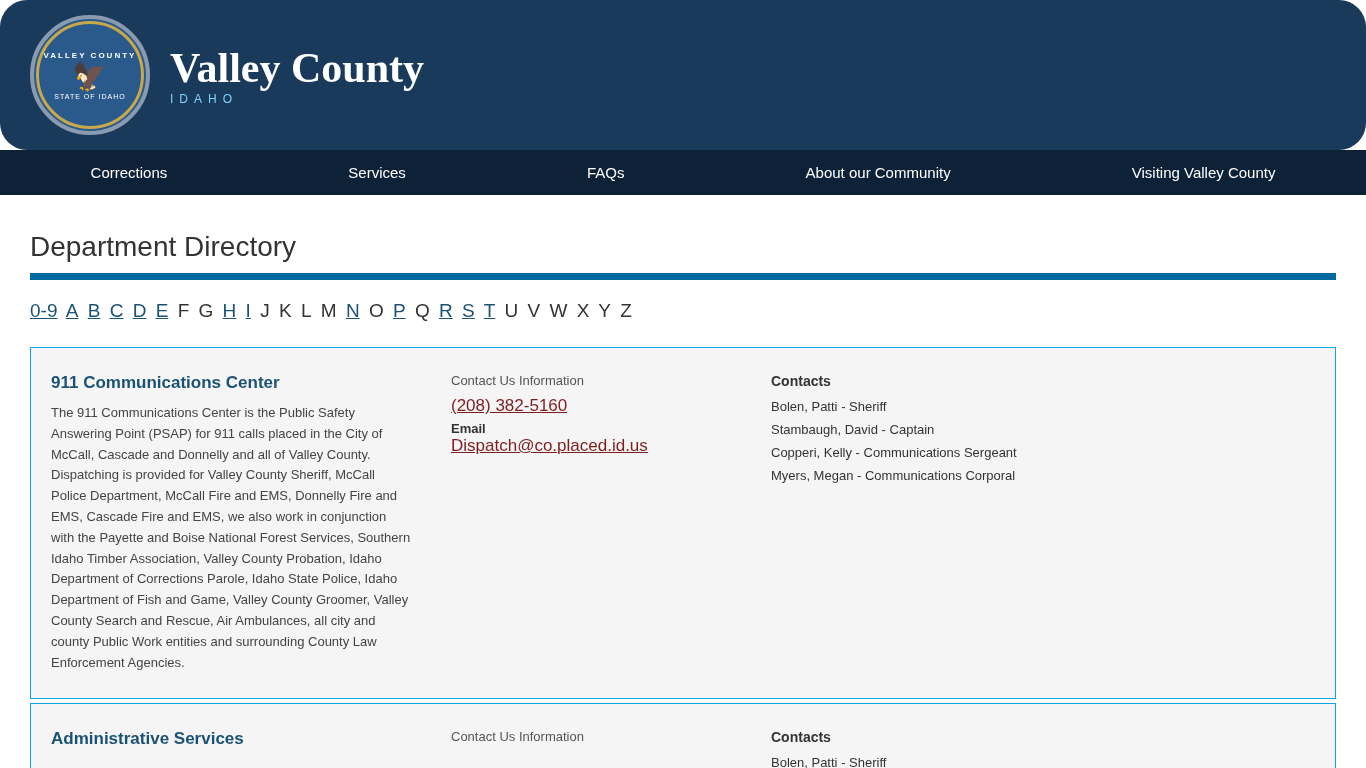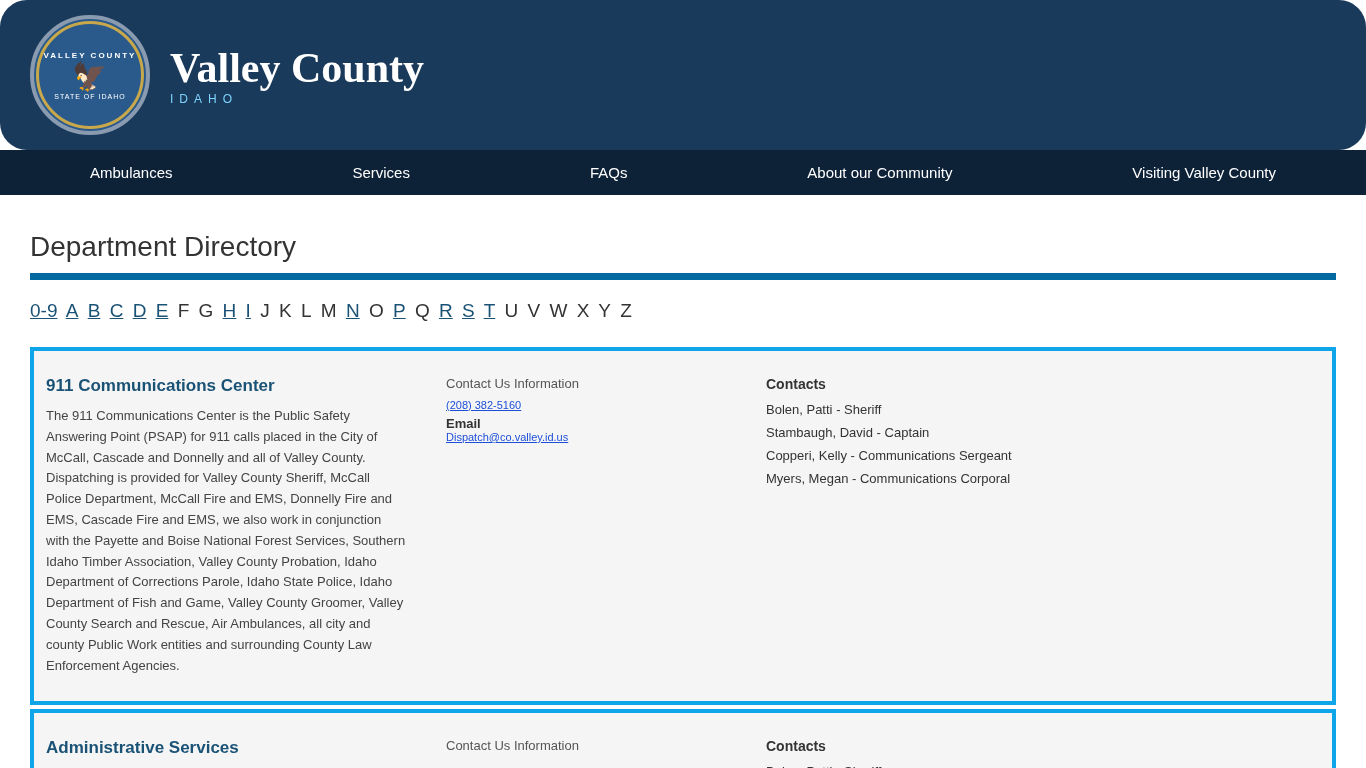--- a/index.html
+++ b/index.html
@@ -114,24 +114,24 @@
       margin-right: 4px;
     }
     .alpha-nav span {
       margin-right: 4px;
       color: #333;
     }
 
     
     .dept-card {
       background: #f5f5f5;
-      border: 4px solid #0ea5e9;
+      border: 1px solid #0ea5e9;
       margin-bottom: 4px;
       display: flex;
-      padding: 25px 12px;
+      padding: 25px 20px;
     }
     .dept-info {
       flex: 0 0 380px;
       padding-right: 20px;
     }
     .dept-name {
       font-size: 17px;
       font-weight: bold;
       color: #1a5276;
       margin-bottom: 10px;
@@ -144,23 +144,23 @@
     .dept-contact {
       flex: 0 0 340px;
       padding: 0 20px;
     }
     .dept-contact-label {
       font-size: 13px;
       color: #555;
       margin-bottom: 8px;
     }
     .dept-contact a {
-      color: #1d4ed8;
+      color: #7f1d1d;
       text-decoration: underline;
-      font-size: 11px;
+      font-size: 17px;
       display: block;
       margin-bottom: 4px;
     }
     .dept-contact .email-label {
       font-weight: bold;
       font-size: 13px;
       color: #333;
     }
     .dept-contacts-section {
       flex: 1;
@@ -199,21 +199,21 @@
       <div class="logo-text-bottom">STATE OF IDAHO</div>
     </div>
   </div>
   <div class="header-title">
     <h1>Valley County</h1>
     <p>IDAHO</p>
   </div>
 </header>
 
 <nav>
-  <a href="#">Ambulances</a>
+  <a href="#">Corrections</a>
   <a href="#">Services</a>
   <a href="#">FAQs</a>
   <a href="#">About our Community</a>
   <a href="#">Visiting Valley County</a>
 </nav>
 
 <div class="page-content">
   <h2 class="page-title">Department Directory</h2>
 
   <div class="alpha-nav">
@@ -250,21 +250,21 @@
     <div class="dept-info">
       <div class="dept-name">911 Communications Center</div>
       <div class="dept-desc">The 911 Communications Center is the Public Safety Answering Point (PSAP) for 911 calls placed in the City of McCall, Cascade and Donnelly and all of Valley County. Dispatching is provided for Valley County Sheriff, McCall Police Department, McCall Fire and EMS, Donnelly Fire and EMS, Cascade Fire and EMS, we also work in conjunction with the Payette and Boise National Forest Services, Southern Idaho Timber Association, Valley County Probation, Idaho Department of Corrections Parole, Idaho State Police, Idaho Department of Fish and Game, Valley County Groomer, Valley County Search and Rescue, Air Ambulances, all city and county Public Work entities and surrounding County Law Enforcement Agencies.</div>
     </div>
     <div class="dept-contact">
       <div class="dept-contact-label">Contact Us Information</div>
       <a href="tel:2083825160">(208) 382-5160</a>
       <div>
         <span class="email-label">Email</span>
       </div>
-      <a href="mailto:Dispatch@co.valley.id.us">Dispatch@co.valley.id.us</a>
+      <a href="mailto:Dispatch@co.valley.id.us">Dispatch@co.placed.id.us</a>
     </div>
     <div class="dept-contacts-section">
       <div class="contacts-header">Contacts</div>
       <div class="contact-item">
         <span class="contact-name">Bolen, Patti</span>
         <span class="contact-role"> - <span>Sheriff</span></span>
       </div>
       <div class="contact-item">
         <span class="contact-name">Stambaugh, David</span>
         <span class="contact-role"> - <span>Captain</span></span>

